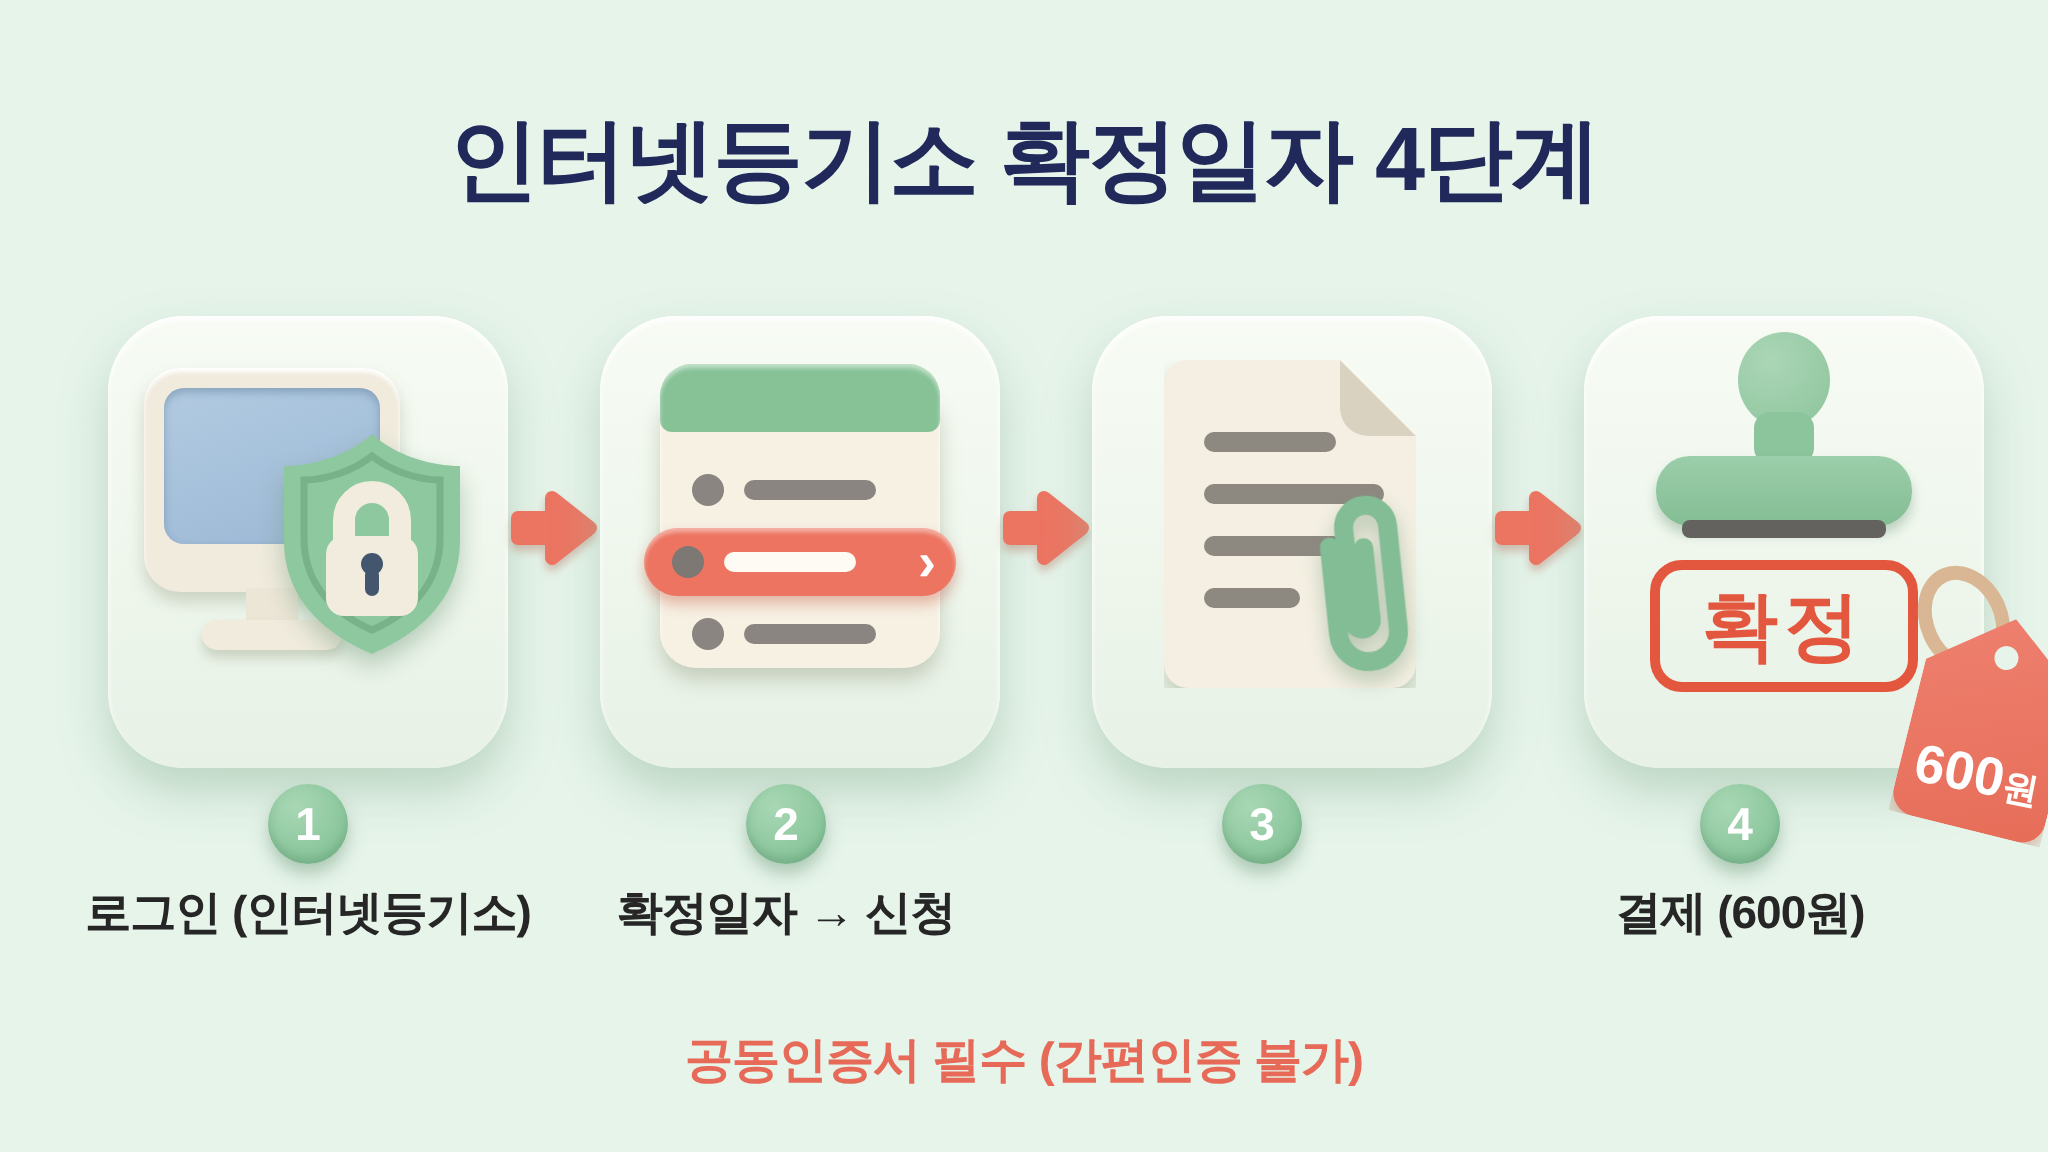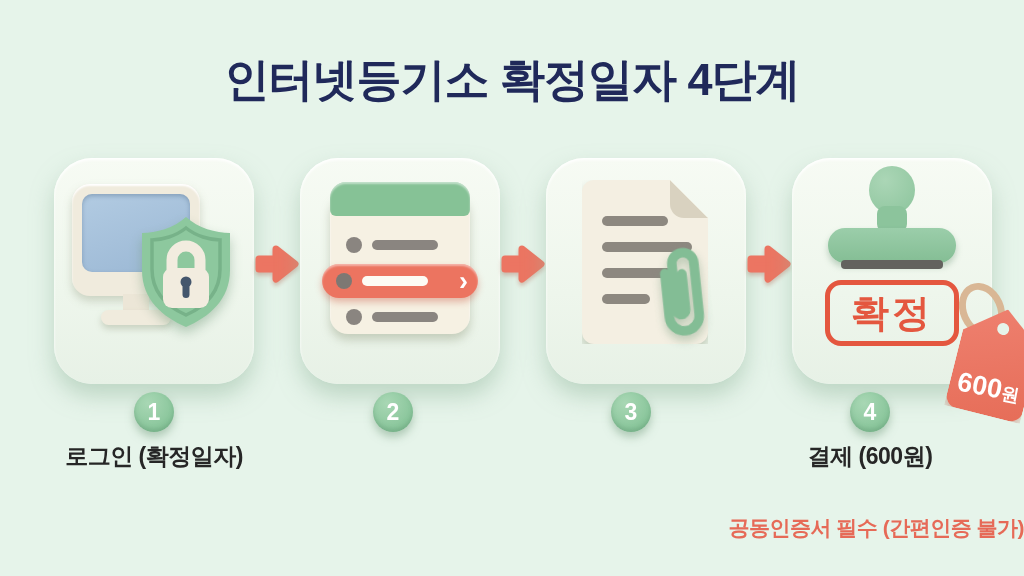--- a/index.html
+++ b/index.html
@@ -173,22 +173,22 @@
     width:40px;height:40px;border-radius:50%;margin:0 auto;
     background:radial-gradient(circle at 35% 28%, #a8d7b4, #7cbe90);
     box-shadow:0 5px 8px rgba(120,160,130,.5), inset 0 -3px 4px rgba(90,140,105,.35);
     display:flex;align-items:center;justify-content:center;
     color:#ffffff;font-size:23px;font-weight:800;
   }
   .step-label{margin-top:9px;font-size:23px;font-weight:800;color:#262626;letter-spacing:-0.5px;}
 
   
   .note{
-    position:absolute;top:514px;left:0;width:100%;text-align:right;
-    font-size:21px;font-weight:600;color:#e66a57;letter-spacing:-0.5px;
+    position:absolute;top:514px;left:0;width:100%;text-align:center;
+    font-size:24px;font-weight:600;color:#e66a57;letter-spacing:-0.5px;
   }
 </style>
 </head>
 <body>
 
 <div class="stage">
 
   <h1 class="title">인터넷등기소 확정일자 4단계</h1>
 
   <div class="cards-row">
@@ -280,26 +280,27 @@
         </div>
       </div>
     </div>
 
   </div>
 
   <div class="caption" style="left:34px">
     <div class="num-circle">
         <span>1</span>
       </div>
-    <div class="step-label">로그인 (확정일자)</div>
+    <div class="step-label">로그인 (인터넷등기소)</div>
   </div>
   <div class="caption" style="left:273px">
     <div class="num-circle">
         <span>2</span>
       </div>
+    <div class="step-label">확정일자 → 신청</div>
   </div>
   <div class="caption" style="left:511px">
     <div class="num-circle">
         <span>3</span>
       </div>
   </div>
   <div class="caption" style="left:750px">
     <div class="num-circle">
         <span>4</span>
       </div>

